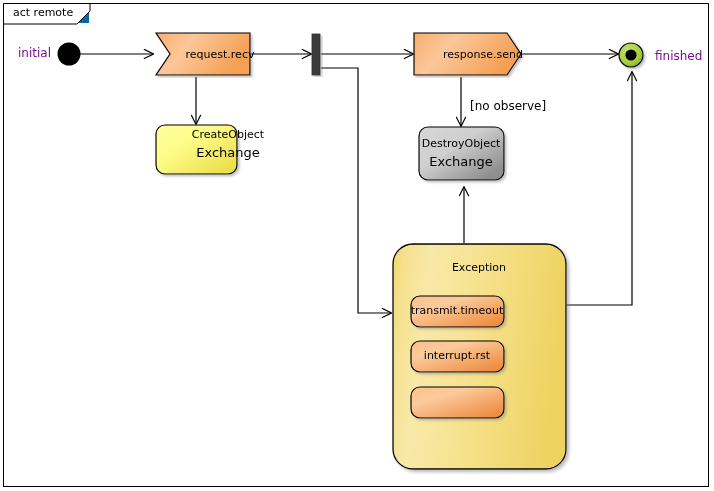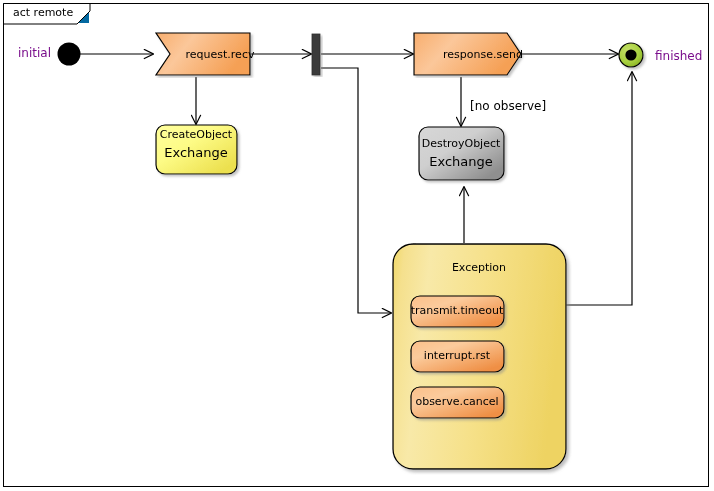--- a/index.html
+++ b/index.html
@@ -240,21 +240,21 @@
         <circle cx="14" cy="14" r="12" fill="url(#grad-final)" stroke="#000000" stroke-width="1.2" filter="url(#soft-shadow-sm)"></circle>
         <circle cx="14" cy="14" r="5.6" fill="#000000"></circle>
       </svg>
     </div>
     <span class="free-label label-purple" style="left:655px; top:50px;">finished</span>
 
     <div class="node" style="left:155px; top:124px; width:88px; height:56px;">
       <svg width="88" height="56" viewBox="0 0 88 56" xmlns="http://www.w3.org/2000/svg">
         <rect x="1" y="1" width="81" height="49" rx="9" ry="9" fill="url(#grad-object-yellow)" stroke="#000000" stroke-width="1.2" filter="url(#soft-shadow-sm)"></rect>
       </svg>
-      <span class="node-text" style="width:82px; height:40px;">
+      <span class="node-text" style="width:82px; height:40px;padding-left:32px;">
         <span class="obj-title">CreateObject</span>
         <span class="obj-name" style="margin-top:4px;">Exchange</span>
       </span>
     </div>
 
     <span class="free-label label-black" style="left:426px; top:100px;">[no observe]</span>
 
     <div class="node" style="left:418px; top:126px; width:92px; height:60px;">
       <svg width="92" height="60" viewBox="0 0 92 60" xmlns="http://www.w3.org/2000/svg">
         <rect x="1" y="1" width="85" height="53" rx="9" ry="9" fill="url(#grad-object-gray)" stroke="#000000" stroke-width="1.2" filter="url(#soft-shadow-sm)"></rect>
@@ -283,17 +283,16 @@
       <svg width="100" height="38" viewBox="0 0 100 38" xmlns="http://www.w3.org/2000/svg">
         <rect x="1" y="1" width="93" height="31" rx="9" ry="9" fill="url(#grad-action)" stroke="#000000" stroke-width="1.2" filter="url(#soft-shadow-sm)"></rect>
       </svg>
       <span class="node-text" style="width:94px; height:32px;">transmit.timeout</span>
     </div>
 
     <div class="node" style="left:410px; top:386px; width:100px; height:38px;">
       <svg width="100" height="38" viewBox="0 0 100 38" xmlns="http://www.w3.org/2000/svg">
         <rect x="1" y="1" width="93" height="31" rx="9" ry="9" fill="url(#grad-action)" stroke="#000000" stroke-width="1.2" filter="url(#soft-shadow-sm)"></rect>
       </svg>
-      <span class="node-text" style="width:94px; height:32px;">observe.cancel</span>
     </div>
 
   </div>
 </div>
 
 </body></html>

